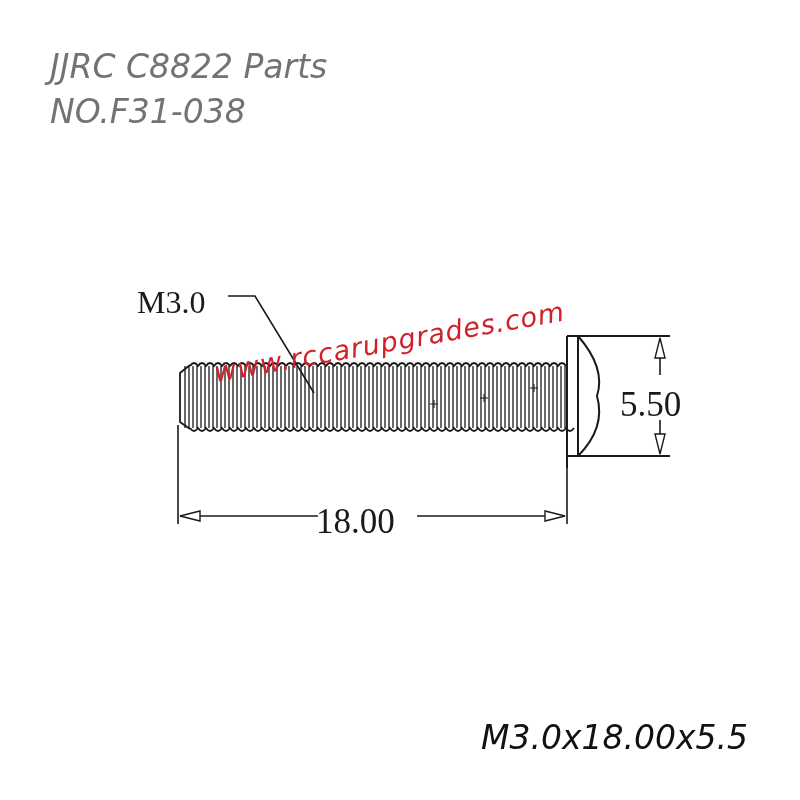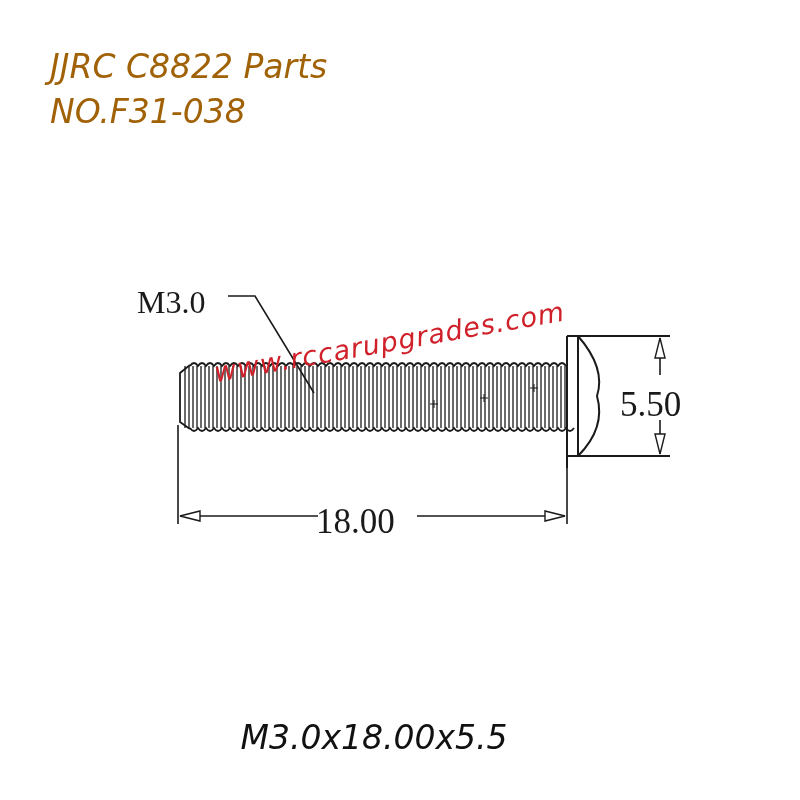--- a/index.html
+++ b/index.html
@@ -1,20 +1,20 @@
 <!DOCTYPE html>
 <html><head>
 <meta charset="utf-8">
 <style>
   html,body{margin:0;padding:0;background:#ffffff;}
   body{width:800px;height:800px;position:relative;overflow:hidden;}
-  .title{position:absolute;left:50px;font-family:"DejaVu Sans",sans-serif;font-style:italic;font-size:33px;color:#a16207;letter-spacing:0px;line-height:1;}
+  .title{position:absolute;left:50px;font-family:"DejaVu Sans",sans-serif;font-style:italic;font-size:33px;color:#737373;letter-spacing:0px;line-height:1;}
   .t1{top:50px;}
   .t2{top:95px;}
-  .footer{position:absolute;left:0;width:748px;top:718px;text-align:center;font-family:"DejaVu Sans",sans-serif;font-style:italic;font-size:33px;color:#111;}
+  .footer{position:absolute;left:0;width:748px;top:718px;text-align:right;font-family:"DejaVu Sans",sans-serif;font-style:italic;font-size:33px;color:#111;}
   svg{position:absolute;left:0;top:0;}
   .serif{font-family:"Liberation Serif",serif;}
 </style>
 </head>
 <body>
 
 <div class="title t1">JJRC C8822 Parts</div>
 <div class="title t2">NO.F31-038</div>
 
 <svg width="800" height="800" viewBox="0 0 800 800">

